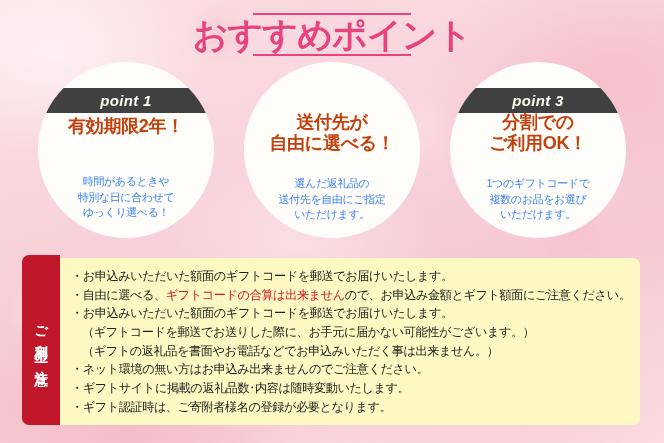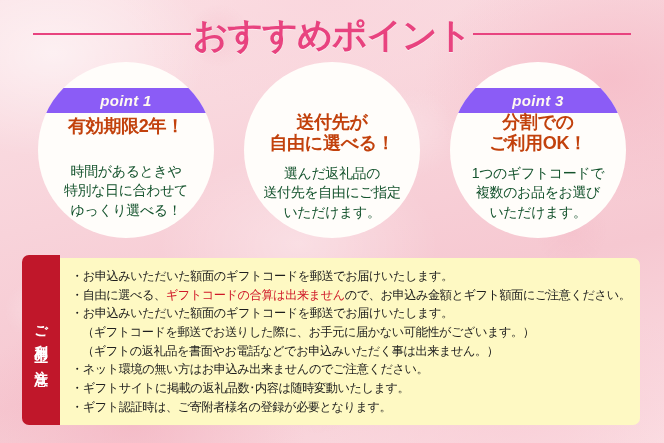--- a/index.html
+++ b/index.html
@@ -31,55 +31,55 @@
       radial-gradient(circle 70px at 62% 30%, rgba(255,255,255,.42), transparent 66%),
       radial-gradient(circle 55px at 86% 52%, rgba(240,170,186,.4), transparent 65%),
       radial-gradient(circle 44px at 5% 70%, rgba(255,255,255,.4), transparent 66%),
       radial-gradient(circle 66px at 48% 88%, rgba(238,165,182,.38), transparent 66%),
       radial-gradient(circle 40px at 70% 70%, rgba(255,255,255,.36), transparent 66%);
   }
 
   
   #header {
     position:absolute; top:6px; left:0; right:0; height:56px; z-index:2;
-    display:flex; align-items:center; justify-content:center; gap:2px;
+    display:flex; align-items:center; justify-content:center; gap:2px;flex-direction:column;
   }
   .rule { height:2px; background:#e8437f; width:158px; }
   #title {
     font-size:35px; font-weight:bold; color:#e8437f;
     letter-spacing:-1px; line-height:1; white-space:nowrap;
     text-shadow:0 1px 0 rgba(255,255,255,.5);
   }
 
   
   #points {
     position:absolute; top:62px; left:0; right:0; height:180px; z-index:2;
     display:flex; justify-content:center; gap:30px;
   }
   .circle {
     position:relative; width:176px; height:176px;
     border-radius:50%; background:#fffdfa; overflow:hidden;
     display:flex; flex-direction:column; align-items:center;
   }
   .band {
     position:absolute; top:26px; left:0; right:0; height:25px;
-    background:#8b5cf6; display:flex; align-items:center; justify-content:center;
+    background:#404040; display:flex; align-items:center; justify-content:center;
   }
   .band span {
     color:#fffaf0; font-size:15px; font-style:italic; font-weight:bold;
     letter-spacing:.3px; white-space:nowrap;
   }
   .c-head {
     position:absolute; top:54px; left:0; right:0;
     color:#c2410c; font-size:18px; font-weight:bold; line-height:1.14;
     text-align:center; white-space:pre-line; letter-spacing:-.3px;
   }
   .c-body {
     position:absolute; left:4px; right:4px; bottom:16px;
-    color:#14532d; font-size:14px; line-height:1.38;
+    color:#3b82f6; font-size:11px; line-height:1.38;
     text-align:center; white-space:pre-line; letter-spacing:-.4px;margin-top:34px;
   }
   .circle.two .c-head, .circle.three .c-head { top:50px; }
   .circle.one .c-body { bottom:18px; }
 
   
   #notice { position:absolute; left:22px; top:255px; z-index:3; display:flex; }
   #notice-tab {
     width:38px; height:170px; background:#c0172a;
     border-radius:7px 0 0 7px;

